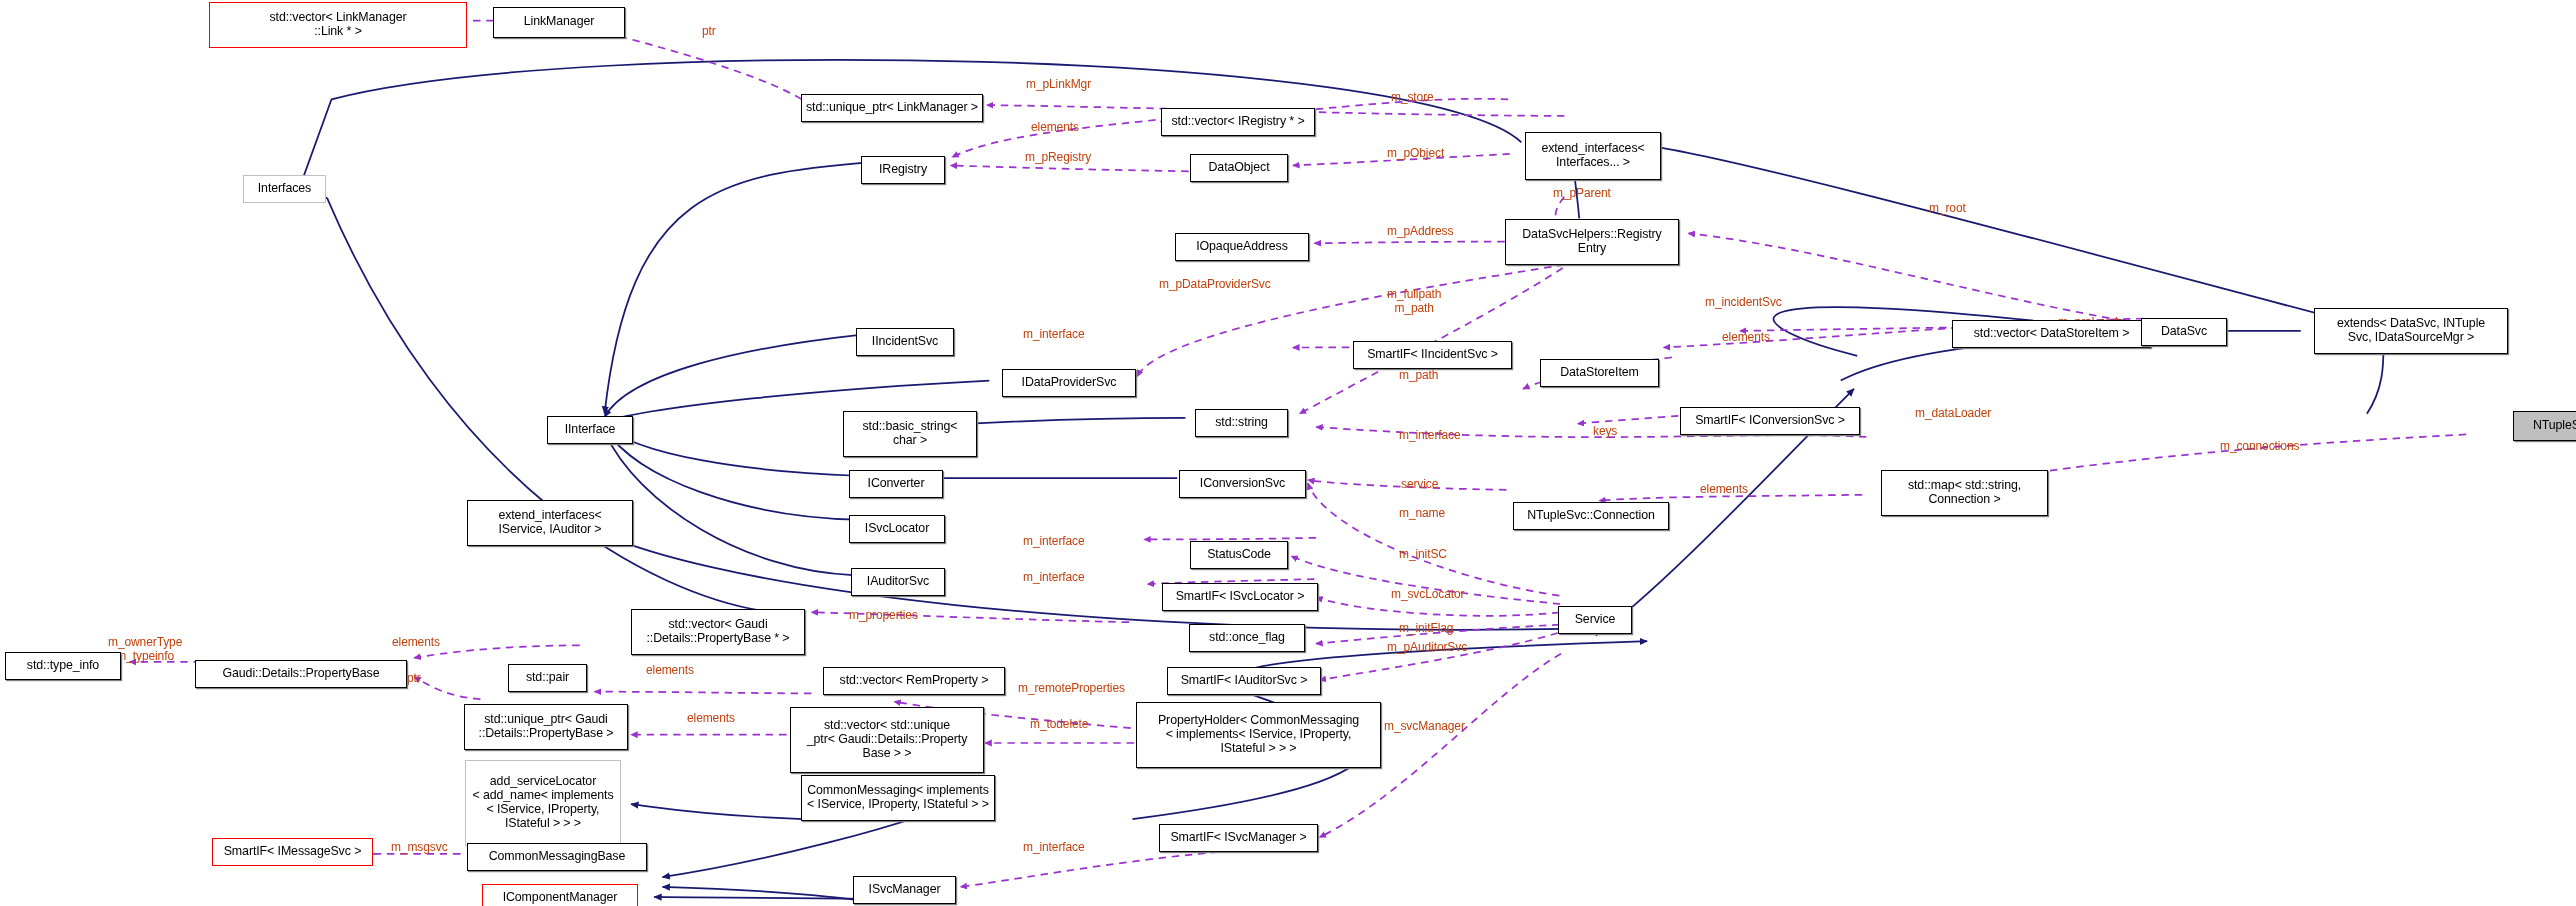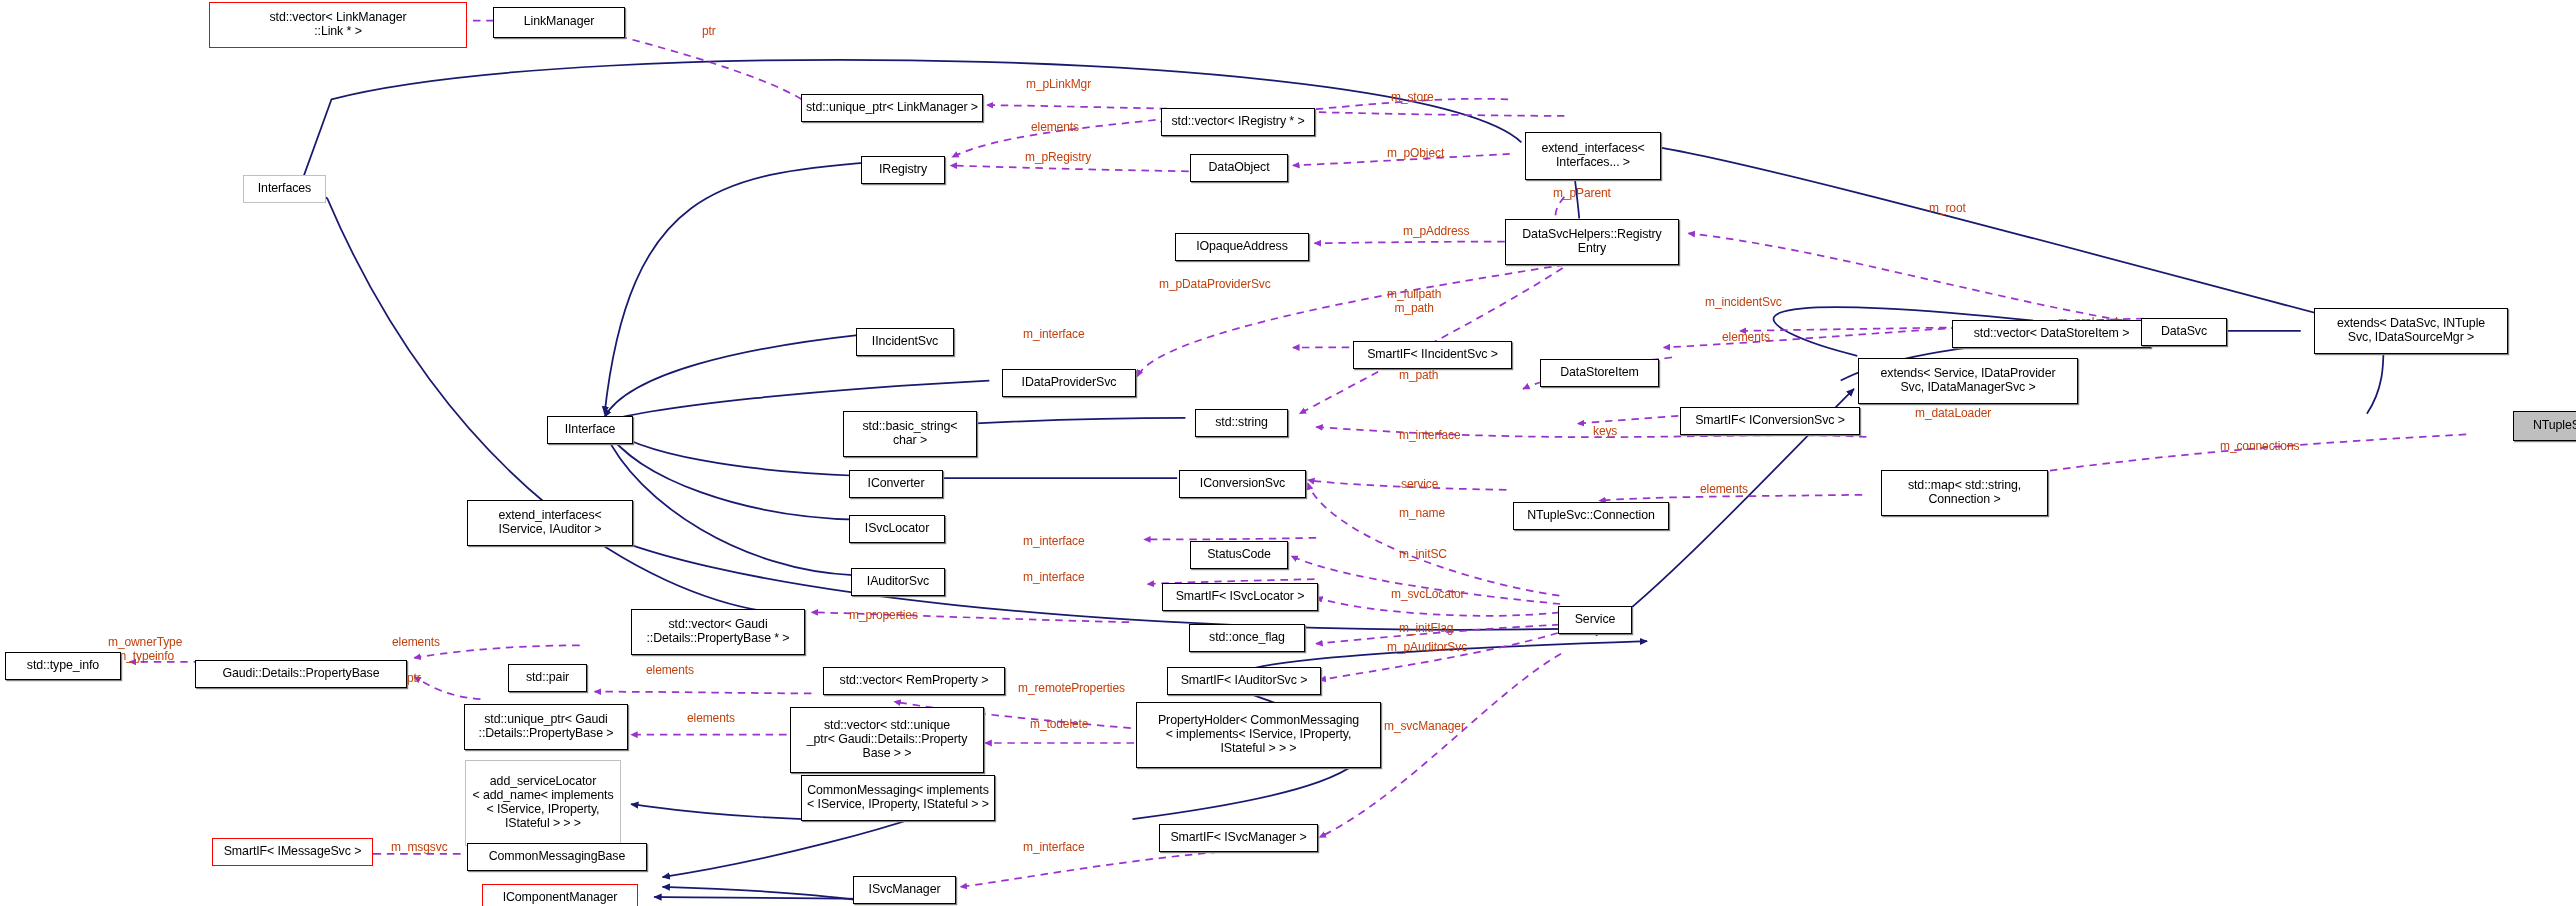--- a/index.html
+++ b/index.html
@@ -164,22 +164,20 @@
     <div class="node" style="left: 1540px; top: 359px; width: 119px; height: 28px;">DataStoreItem</div>
     <div class="node" style="left: 1952px; top: 320px; width: 199px; height: 28px;">std::vector&lt; DataStoreItem &gt;</div>
     <div class="node" style="left: 2141px; top: 318px; width: 86px; height: 28px;">DataSvc</div>
     <div class="node" style="left: 2314px; top: 308px; width: 194px; height: 46px;">extends&lt; DataSvc, INTuple
 Svc, IDataSourceMgr &gt;</div>
     <div class="node current" style="left: 2513px; top: 411px; width: 99px; height: 30px;">NTupleSvc</div>
     <div class="node" style="left: 507px; top: 416px; width: 86px; height: 28px; margin-left: 40px;">IInterface</div>
     <div class="node" style="left: 843px; top: 411px; width: 134px; height: 46px;">std::basic_string&lt;
 char &gt;</div>
     <div class="node" style="left: 1195px; top: 409px; width: 93px; height: 28px;">std::string</div>
-    <div class="node" style="left: 1858px; top: 358px; width: 220px; height: 46px;">extends&lt; Service, IDataProvider
-Svc, IDataManagerSvc &gt;</div>
     <div class="node" style="left: 1680px; top: 407px; width: 180px; height: 28px;">SmartIF&lt; IConversionSvc &gt;</div>
     <div class="node" style="left: 849px; top: 470px; width: 94px; height: 28px;">IConverter</div>
     <div class="node" style="left: 1179px; top: 470px; width: 127px; height: 28px;">IConversionSvc</div>
     <div class="node" style="left: 1881px; top: 470px; width: 167px; height: 46px;">std::map&lt; std::string,
 Connection &gt;</div>
     <div class="node" style="left: 467px; top: 500px; width: 166px; height: 46px;">extend_interfaces&lt;
 IService, IAuditor &gt;</div>
     <div class="node" style="left: 849px; top: 515px; width: 96px; height: 28px;">ISvcLocator</div>
     <div class="node" style="left: 1513px; top: 502px; width: 156px; height: 28px;">NTupleSvc::Connection</div>
     <div class="node" style="left: 1190px; top: 541px; width: 98px; height: 28px;">StatusCode</div>
@@ -215,21 +213,21 @@
     <div class="node" style="left: 853px; top: 876px; width: 103px; height: 28px;">ISvcManager</div>
     <div class="edge-label" style="left: 372px; top: 3.3px;">m_linkVector</div>
     <div class="edge-label" style="left: 702px; top: 25px;">ptr</div>
     <div class="edge-label" style="left: 1026px; top: 78px;">m_pLinkMgr</div>
     <div class="edge-label" style="left: 1391px; top: 91px;">m_store</div>
     <div class="edge-label" style="left: 1031px; top: 121px;">elements</div>
     <div class="edge-label" style="left: 1387px; top: 147px;">m_pObject</div>
     <div class="edge-label" style="left: 1025px; top: 151px;">m_pRegistry</div>
     <div class="edge-label" style="left: 1536px; top: 187px; padding-left: 17px;">m_pParent</div>
     <div class="edge-label" style="left: 1929px; top: 202px;">m_root</div>
-    <div class="edge-label" style="left: 1387px; top: 225px; margin-left: 16px;">m_pAddress</div>
+    <div class="edge-label" style="left: 1387px; top: 225px;">m_pAddress</div>
     <div class="edge-label" style="left: 1159px; top: 278px;">m_pDataProviderSvc</div>
     <div class="edge-label" style="left: 1387px; top: 288px;">m_fullpath
 m_path</div>
     <div class="edge-label" style="left: 1705px; top: 296px;">m_incidentSvc</div>
     <div class="edge-label" style="left: 2058px; top: 316px;">m_preLoads</div>
     <div class="edge-label" style="left: 1023px; top: 328px;">m_interface</div>
     <div class="edge-label" style="left: 1722px; top: 331px;">elements</div>
     <div class="edge-label" style="left: 1399px; top: 369px;">m_path</div>
     <div class="edge-label" style="left: 1915px; top: 407px;">m_dataLoader</div>
     <div class="edge-label" style="left: 1399px; top: 429px;">m_interface</div>

